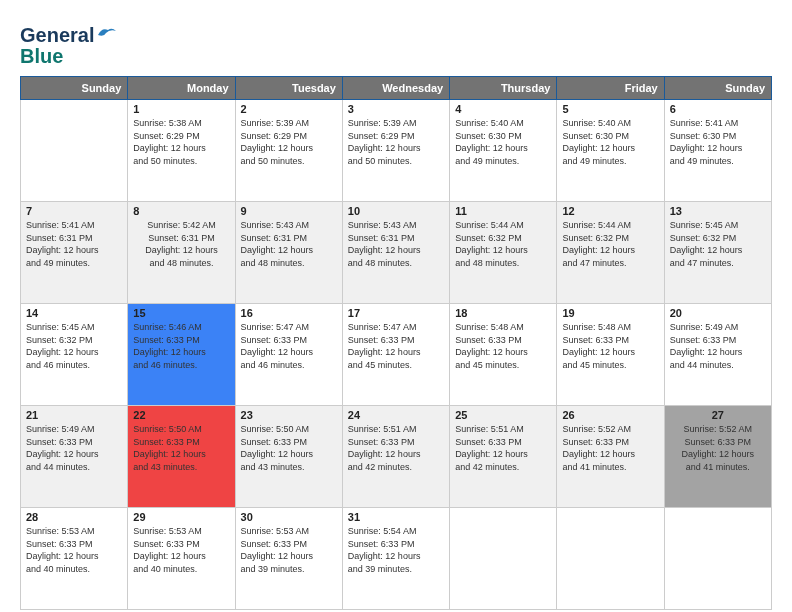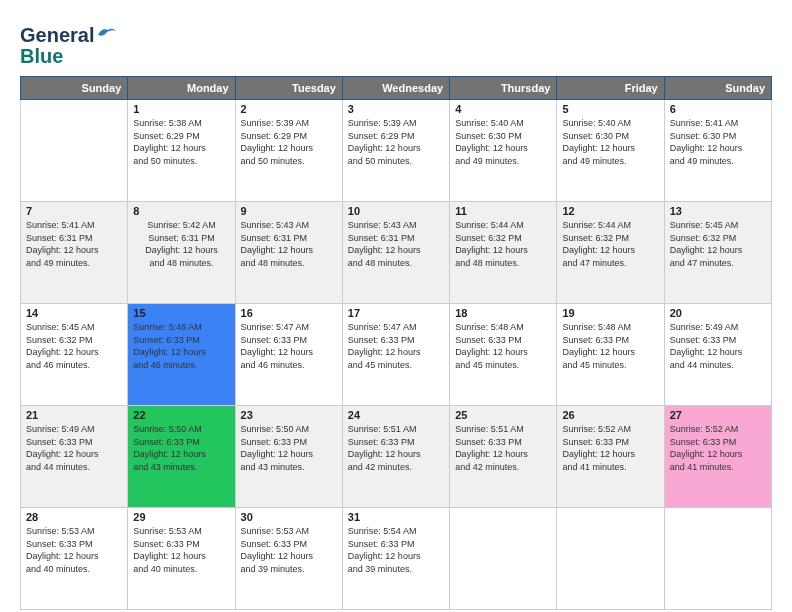--- a/index.html
+++ b/index.html
@@ -266,21 +266,21 @@
           </td>
         </tr>
         <tr>
           <td style="background-color: rgb(240, 240, 240);">
             <span class="day-num">21</span>
             <div class="day-info" style="white-space: pre-line;">Sunrise: 5:49 AM
 Sunset: 6:33 PM
 Daylight: 12 hours
 and 44 minutes.</div>
           </td>
-          <td style="background-color: #22c55e;">
+          <td style="background-color: #ef4444;">
             <span class="day-num">22</span>
             <div class="day-info" style="white-space: pre-line;">Sunrise: 5:50 AM
 Sunset: 6:33 PM
 Daylight: 12 hours
 and 43 minutes.</div>
           </td>
           <td style="background-color: rgb(240, 240, 240);">
             <span class="day-num">23</span>
             <div class="day-info" style="white-space: pre-line;">Sunrise: 5:50 AM
 Sunset: 6:33 PM
@@ -301,21 +301,21 @@
 Daylight: 12 hours
 and 42 minutes.</div>
           </td>
           <td style="background-color: rgb(240, 240, 240);">
             <span class="day-num">26</span>
             <div class="day-info" style="white-space: pre-line;">Sunrise: 5:52 AM
 Sunset: 6:33 PM
 Daylight: 12 hours
 and 41 minutes.</div>
           </td>
-          <td style="background-color: #f9a8d4;">
+          <td style="background-color: #a3a3a3; text-align: center;">
             <span class="day-num">27</span>
             <div class="day-info" style="white-space: pre-line;">Sunrise: 5:52 AM
 Sunset: 6:33 PM
 Daylight: 12 hours
 and 41 minutes.</div>
           </td>
         </tr>
         <tr>
           <td style="background-color: rgb(255, 255, 255);">
             <span class="day-num">28</span>

